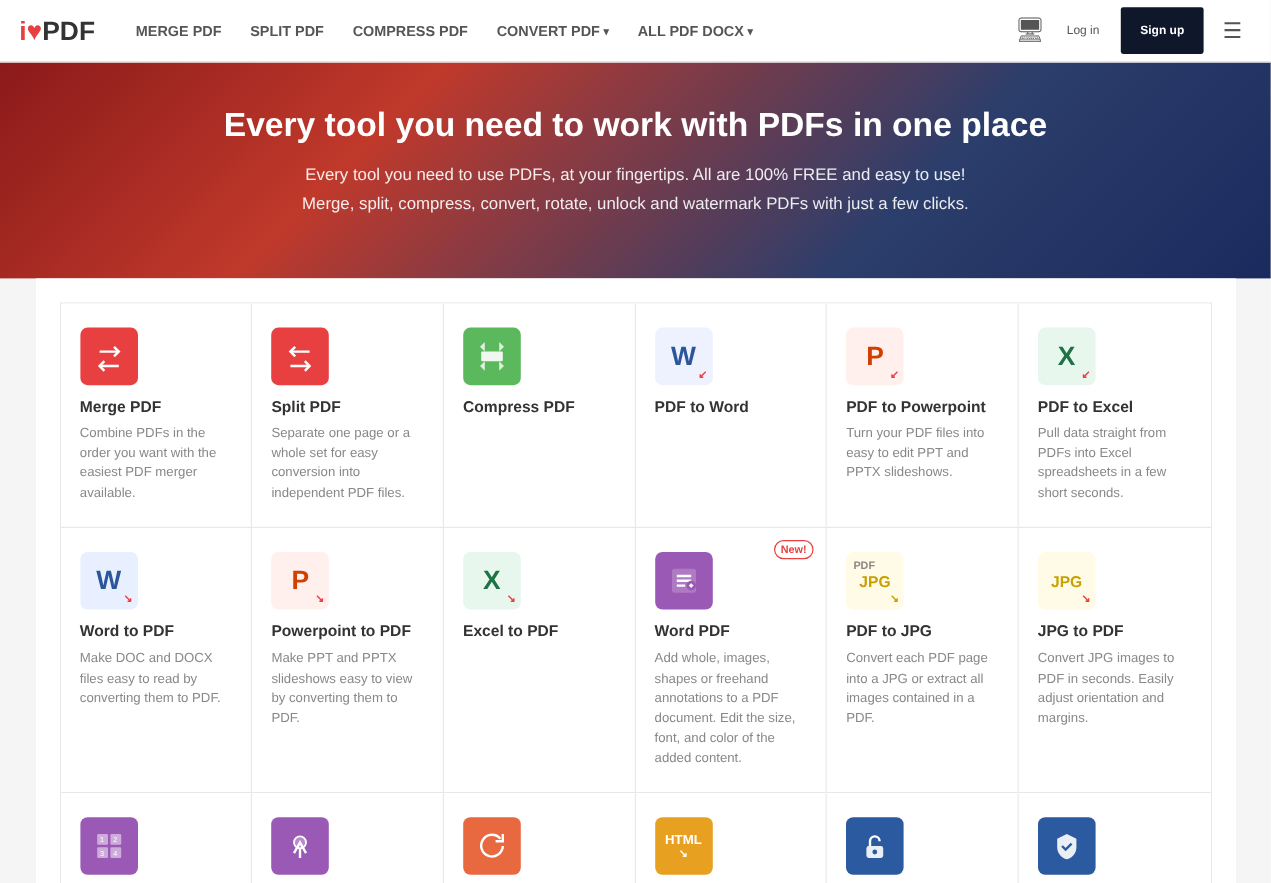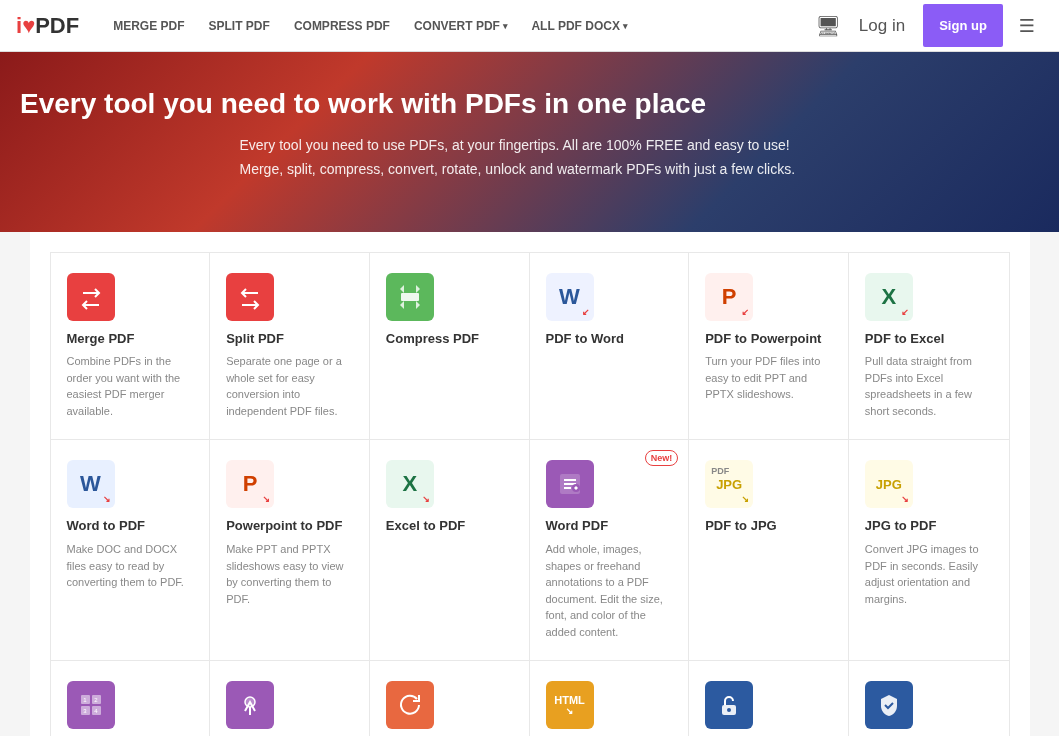--- a/index.html
+++ b/index.html
@@ -34,32 +34,32 @@
       cursor: pointer;
       white-space: nowrap;
       display: flex;
       align-items: center;
       gap: 3px;
     }
     .nav-link .arrow { font-size: 9px; }
     .nav-right { display: flex; align-items: center; gap: 8px; }
     .monitor-icon { font-size: 20px; color: #555; cursor: pointer; }
     .btn-login {
-      border: none; background: none; font-size: 17px; color: #555; cursor: pointer; padding: 6px 10px; font-weight: 500;
+      border: none; background: none; font-size: 10px; color: #555; cursor: pointer; padding: 6px 10px; font-weight: 500;
     }
     .btn-signup {
-      background: #8b5cf6; color: #fff; border: none; padding: 14px 16px; font-size: 13px; font-weight: 600; cursor: pointer; border-radius: 2px;
+      background: #0f172a; color: #fff; border: none; padding: 14px 16px; font-size: 10px; font-weight: 600; cursor: pointer; border-radius: 2px;
     }
     .hamburger { font-size: 18px; color: #555; cursor: pointer; padding: 4px 8px; }
 
     
     .hero {
       background: linear-gradient(135deg, #8B1A1A 0%, #c0392b 30%, #2c3e6b 70%, #1a2a5e 100%);
       color: white;
-      text-align: left;
+      text-align: center;
       padding: 36px 20px 44px;
     }
     .hero h1 { font-size: 28px; font-weight: 700; margin-bottom: 14px; }
     .hero p { font-size: 14px; line-height: 1.7; color: rgba(255,255,255,0.9); max-width: 580px; margin: 6px auto; }
 
     
     .tools-container {
       background: #fff;
       max-width: 1000px;
       margin: 0 auto;
@@ -265,20 +265,21 @@
       </div>
       <div class="tool-card">
         <div class="tool-icon-wrap">
           <div style="position:relative;width:48px;height:48px;background:#fffbe6;border-radius:6px;display:flex;align-items:center;justify-content:center;">
             <span style="color:#c8a000;font-size:13px;font-weight:900;">JPG</span>
             <span style="position:absolute;top:6px;left:6px;font-size:9px;color:#888;font-weight:bold;">PDF</span>
             <span style="position:absolute;bottom:4px;right:4px;font-size:9px;color:#c8a000;font-weight:bold;">↘</span>
           </div>
         </div>
         <div class="tool-name">PDF to JPG</div>
+        <div class="tool-desc">Convert each PDF page into a JPG or extract all images contained in a PDF.</div>
       </div>
       <div class="tool-card">
         <div class="tool-icon-wrap">
           <div style="position:relative;width:48px;height:48px;background:#fffbe6;border-radius:6px;display:flex;align-items:center;justify-content:center;">
             <span style="color:#c8a000;font-size:13px;font-weight:900;">JPG</span>
             <span style="position:absolute;bottom:4px;right:4px;font-size:9px;color:#e84040;font-weight:bold;">↘</span>
           </div>
         </div>
         <div class="tool-name">JPG to PDF</div>
         <div class="tool-desc">Convert JPG images to PDF in seconds. Easily adjust orientation and margins.</div>

